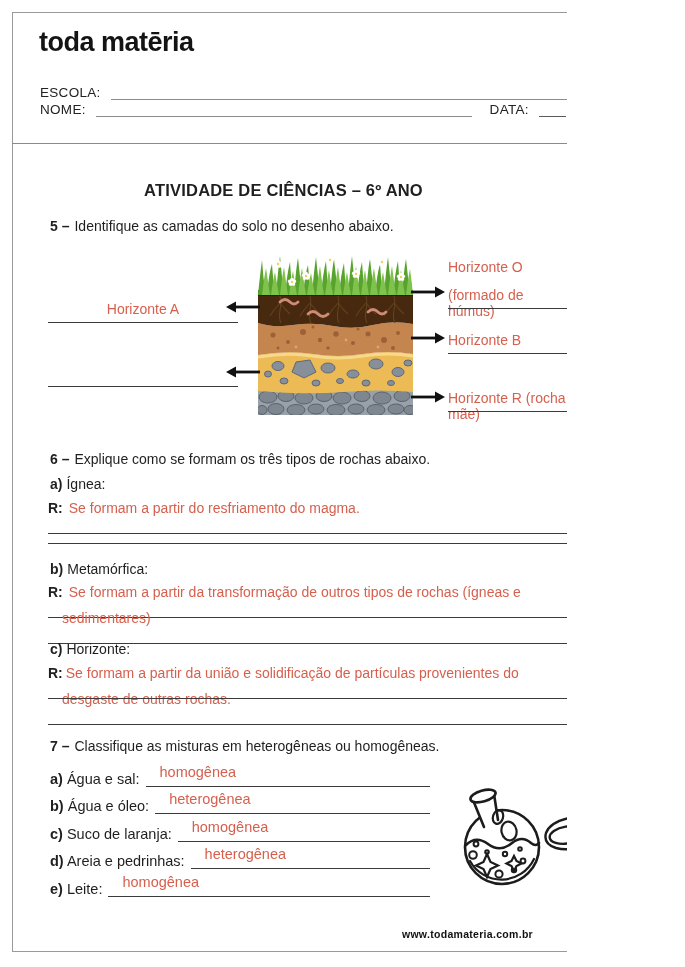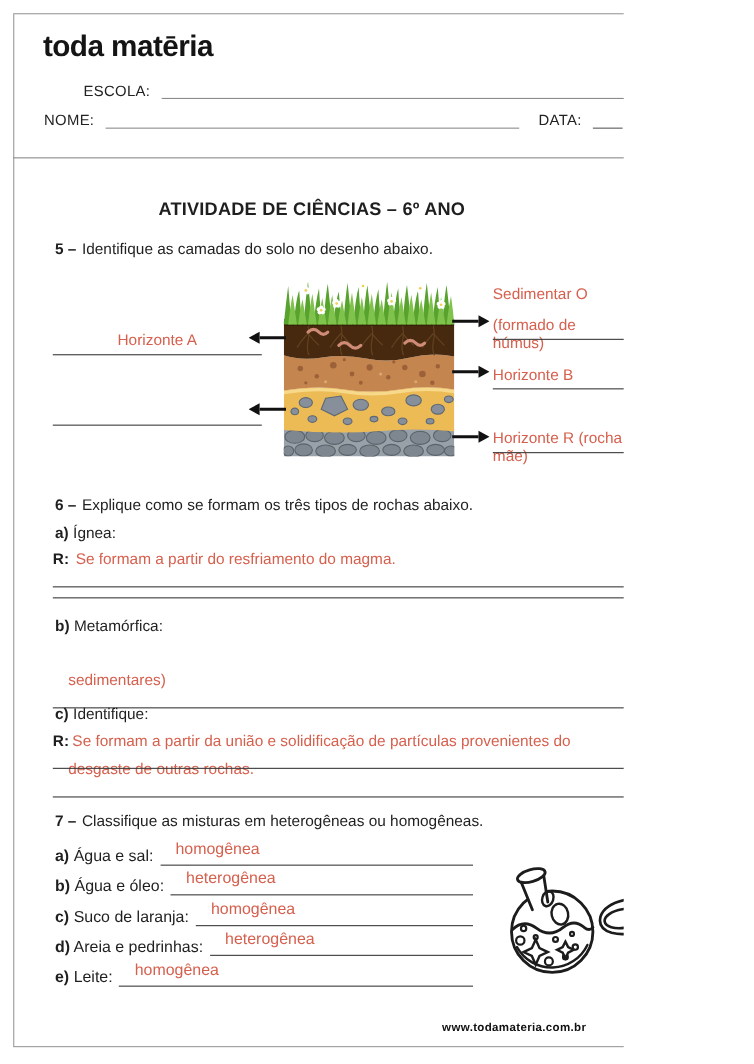--- a/index.html
+++ b/index.html
@@ -34,21 +34,21 @@
 </style>
 </head>
 <body>
 
 <div class="sheet">
   <div class="frame"></div>
   <div class="divider"></div>
 
   <div class="abs logo">toda matēria</div>
 
-  <div class="abs hdr-row" style="left:40px;top:73px;width:608px;margin-left:36px;">
+  <div class="abs hdr-row" style="left:40px;top:83px;width:608px;">
     <span class="lbl">ESCOLA:</span>
     <span class="fill-line"></span>
   </div>
 
   <div class="abs hdr-row" style="left:40px;top:100px;width:608px;">
     <span class="lbl">NOME:</span>
     <span class="fill-line" style="margin-right:18px;"></span>
     <span class="lbl">DATA:</span>
     <span class="date-seg"></span>
     <span class="slash">/</span>
@@ -181,21 +181,21 @@
   </svg>
   <svg class="abs" style="left:411px;top:390px;" width="34" height="14">
     <line x1="0" y1="7" x2="24" y2="7" stroke="#111" stroke-width="2.8"></line>
       <polygon points="24,1.5 34,7 24,12.5" fill="#111"></polygon>
   </svg>
 
   <div class="abs diagram-label accent" style="left:48px;top:301px;width:190px;text-align:center;">Horizonte A</div>
   <div class="ln" style="left:48px;top:322px;width:190px;"></div>
   <div class="ln" style="left:48px;top:386px;width:190px;"></div>
 
-  <div class="abs diagram-label accent" style="left:448px;top:259px;">Sedimentar O</div>
+  <div class="abs diagram-label accent" style="left:448px;top:259px;">Horizonte O</div>
   <div class="abs diagram-label accent" style="left:448px;top:287px;">(formado de húmus)</div>
   <div class="ln" style="left:448px;top:308px;width:184px;"></div>
   <div class="abs diagram-label accent" style="left:448px;top:332px;">Horizonte B</div>
   <div class="ln" style="left:448px;top:353px;width:184px;"></div>
   <div class="abs diagram-label accent" style="left:448px;top:390px;">Horizonte R (rocha mãe)</div>
   <div class="ln" style="left:448px;top:411px;width:184px;"></div>
 
   <div class="abs q-prompt" style="left:50px;top:451px;">
     <span class="bnum">6 –</span><span>Explique como se formam os três tipos de rochas abaixo.</span>
   </div>
@@ -204,26 +204,29 @@
     <span class="ltr">a)</span><span>Ígnea:</span>
   </div>
   <div class="ans-row" style="top:499px;">
     <span class="r">R:</span><span class="accent">Se formam a partir do resfriamento do magma.</span>
   </div>
   <div class="ln" style="left:48px;top:543px;width:590px;"></div>
 
   <div class="abs sub-label" style="left:50px;top:561px;">
     <span class="ltr">b)</span><span>Metamórfica:</span>
   </div>
+  <div class="ans-row" style="top:583px;">
+    <span class="r">R:</span><span class="accent">Se formam a partir da transformação de outros tipos de rochas (ígneas e</span>
+  </div>
   <div class="ans-row cont" style="top:609px;width:576px;">
     <span class="accent">sedimentares)</span>
   </div>
 
   <div class="abs sub-label" style="left:50px;top:641px;">
-    <span class="ltr">c)</span><span>Identifique:</span>
+    <span class="ltr">c)</span><span>Horizonte:</span>
   </div>
   <div class="ans-row cont" style="top:690px;width:576px;">
     <span class="accent">desgaste de outras rochas.</span>
   </div>
   <div class="ans-row" style="top:664px;">
     <span class="r" style="margin-right:3px;">R:</span><span class="accent">Se formam a partir da união e solidificação de partículas provenientes do</span>
   </div>
 
   <div class="abs q-prompt" style="left:50px;top:738px;">
     <span class="bnum">7 –</span><span>Classifique as misturas em heterogêneas ou homogêneas.</span>

